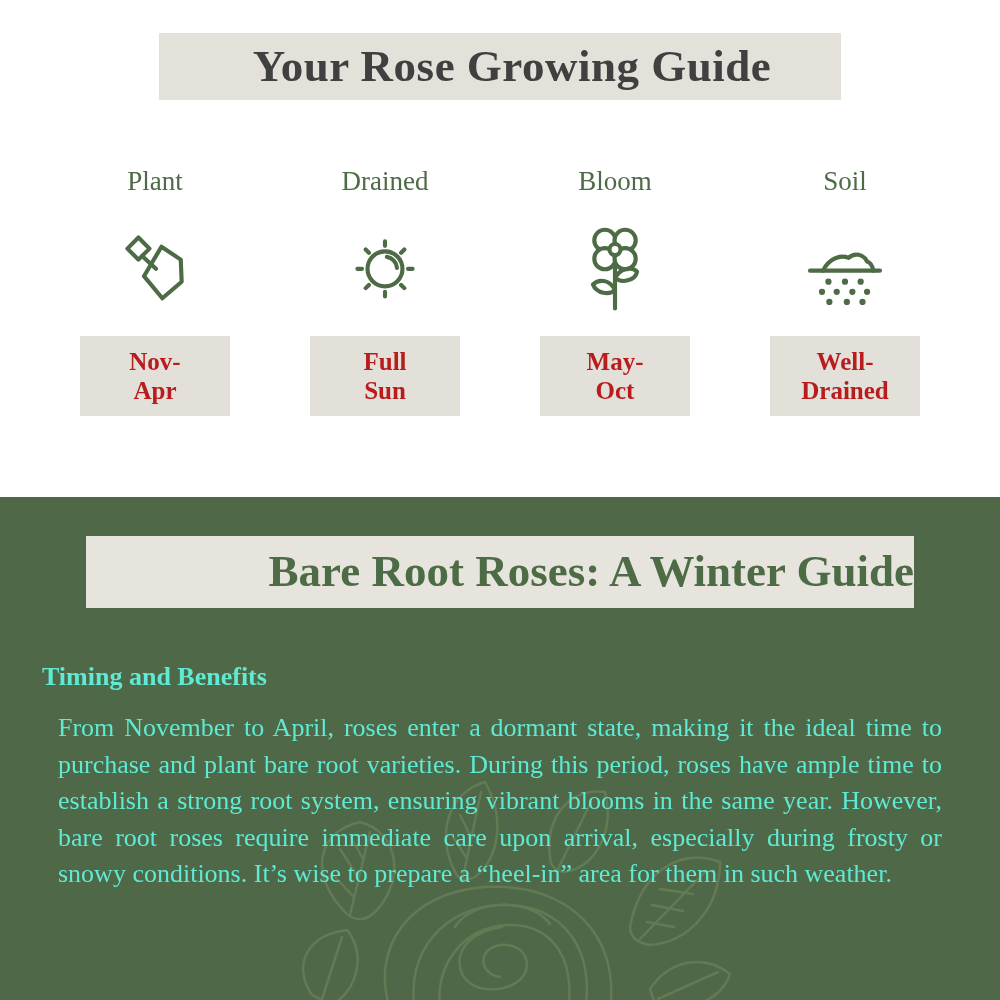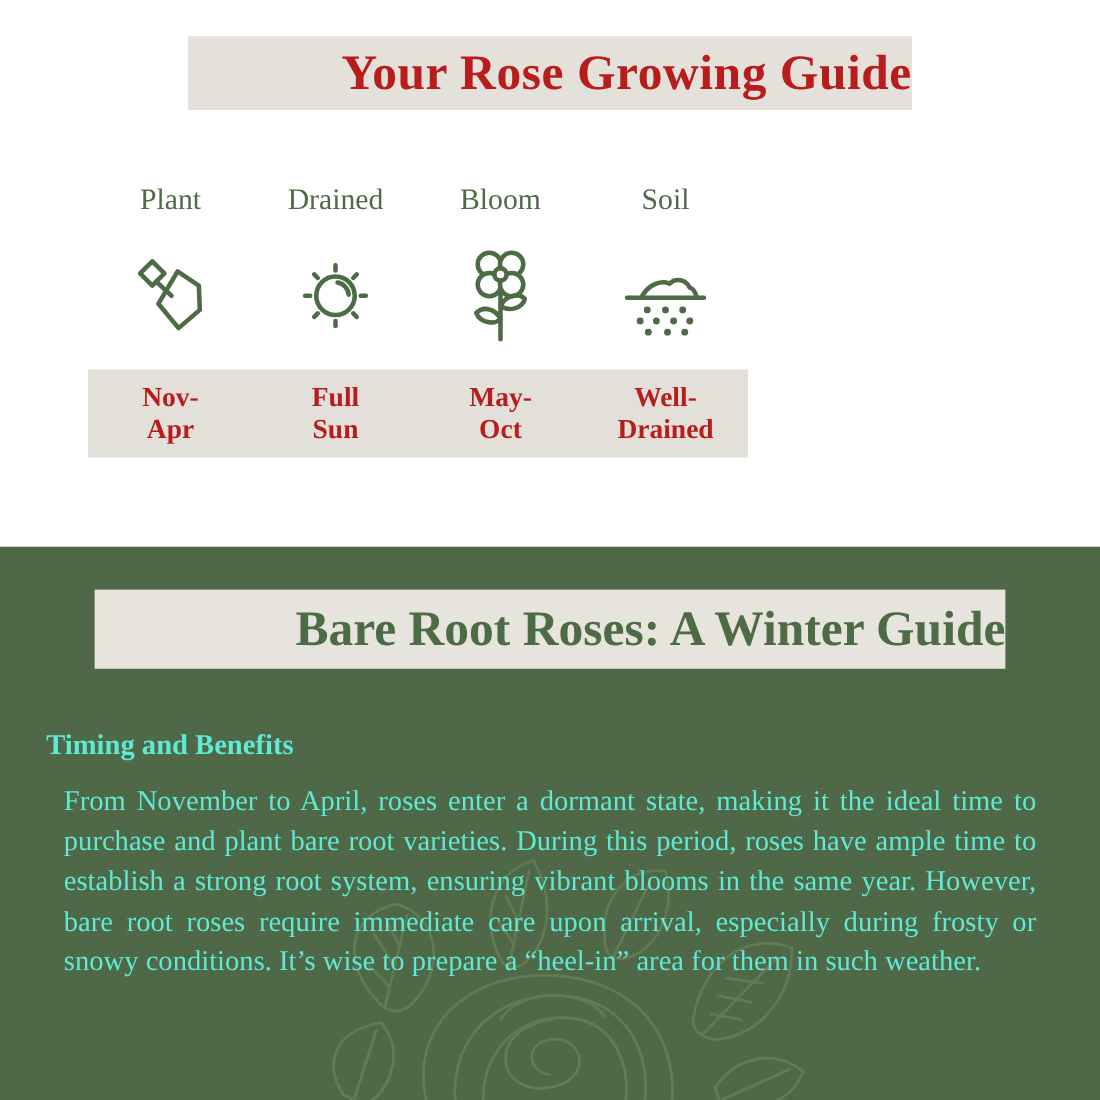--- a/index.html
+++ b/index.html
@@ -9,28 +9,29 @@
     background:#ffffff;
     font-family:"Liberation Serif", serif;
     overflow:hidden;
   }
   
   .top-section{position:relative;}
   .title-banner{
     width:658px;height:67px;
     margin:33px auto 0;
     background:#e3e1da;
-    color:#b91c1c;
+    color:#404040;
     font-size:45px;font-weight:bold;
-    text-align:right;line-height:66px;
+    text-align:center;line-height:66px;
     letter-spacing:0.5px;
     white-space:nowrap;
+    padding-left:24px;
   }
   .columns{
-    display:flex;justify-content:flex-start;
+    display:flex;justify-content:space-between;
     margin:64px 80px 0 80px;
   }
   .col{width:150px;text-align:center;}
   .col-label{
     font-size:27px;color:#4d6b45;
     height:34px;line-height:34px;
   }
   .col-icon{
     height:138px;
     display:flex;align-items:center;justify-content:center;

